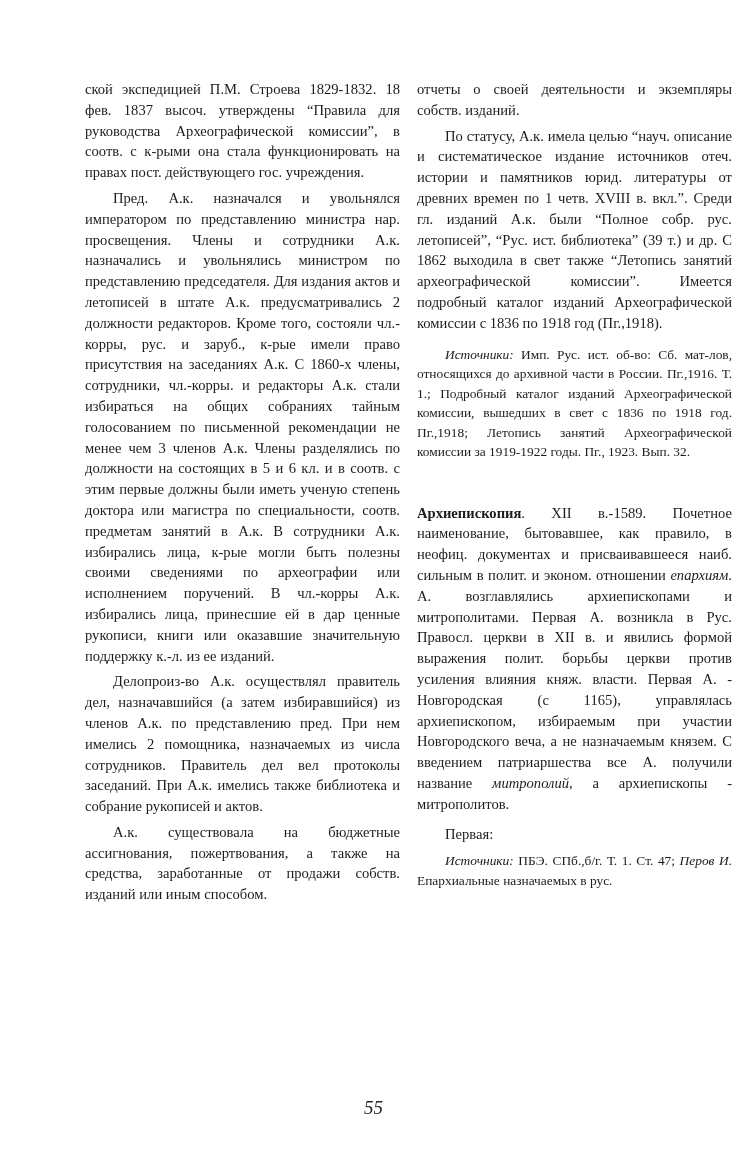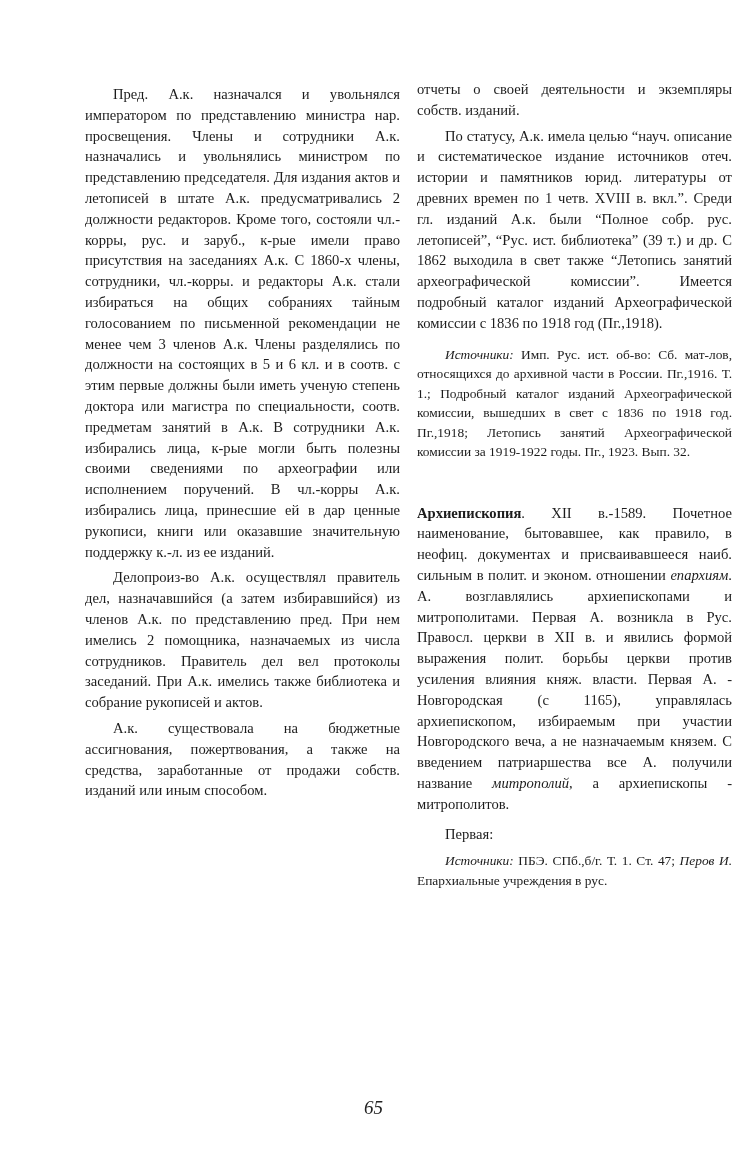--- a/index.html
+++ b/index.html
@@ -19,28 +19,29 @@
   .term { font-weight: bold; }
   em { font-style: italic; }
   .syn-label { text-indent: 28px; margin-top: 9px !important; }
   .syn-term { font-weight: bold; text-indent: 28px; }
   .page-num { position: absolute; left: 364px; top: 1097px; font-style: italic; font-size: 19px; color: #222; }
 </style>
 </head>
 <body>
 
 <div class="col left">
+  <p>ской экспедицией П.М. Строева 1829-1832. 18 фев. 1837 высоч. утверждены “Правила для руководства Археографической комиссии”, в соотв. с к-рыми она стала функционировать на правах пост. действующего гос. учреждения.</p>
   <p class="indent gap">Пред. А.к. назначался и увольнялся императором по представлению министра нар. просвещения. Члены и сотрудники А.к. назначались и увольнялись министром по представлению председателя. Для издания актов и летописей в штате А.к. предусматривались 2 должности редакторов. Кроме того, состояли чл.-корры, рус. и заруб., к-рые имели право присутствия на заседаниях А.к. С 1860-х члены, сотрудники, чл.-корры. и редакторы А.к. стали избираться на общих собраниях тайным голосованием по письменной рекомендации не менее чем 3 членов А.к. Члены разделялись по должности на состоящих в 5 и 6 кл. и в соотв. с этим первые должны были иметь ученую степень доктора или магистра по специальности, соотв. предметам занятий в А.к. В сотрудники А.к. избирались лица, к-рые могли быть полезны своими сведениями по археографии или исполнением поручений. В чл.-корры А.к. избирались лица, принесшие ей в дар ценные рукописи, книги или оказавшие значительную поддержку к.-л. из ее изданий.</p>
   <p class="indent gap">Делопроиз-во А.к. осуществлял правитель дел, назначавшийся (а затем избиравшийся) из членов А.к. по представлению пред. При нем имелись 2 помощника, назначаемых из числа сотрудников. Правитель дел вел протоколы заседаний. При А.к. имелись также библиотека и собрание рукописей и актов.</p>
   <p class="indent gap">А.к. существовала на бюджетные ассигнования, пожертвования, а также на средства, заработанные от продажи собств. изданий или иным способом.</p>
 </div>
 
 <div class="col right">
   <p>отчеты о своей деятельности и экземпляры собств. изданий.</p>
   <p class="indent gap">По статусу, А.к. имела целью “науч. описание и систематическое издание источников отеч. истории и памятников юрид. литературы от древних времен по 1 четв. XVIII в. вкл.”. Среди гл. изданий А.к. были “Полное собр. рус. летописей”, “Рус. ист. библиотека” (39 т.) и др. С 1862 выходила в свет также “Летопись занятий археографической комиссии”. Имеется подробный каталог изданий Археографической комиссии с 1836 по 1918 год (Пг.,1918).</p>
   <p class="sources"><em>Источники:</em><span> Имп. Рус. ист. об-во: Сб. мат-лов, относящихся до архивной части в России. Пг.,1916. Т. 1.; Подробный каталог изданий Археографической комиссии, вышедших в свет с 1836 по 1918 год. Пг.,1918; Летопись занятий Археографической комиссии за 1919-1922 годы. Пг., 1923. Вып. 32.</span></p>
 
   <p class="entry"><span class="term">Архиепископия</span><span>. XII в.-1589. Почетное наименование, бытовавшее, как правило, в неофиц. документах и присваивавшееся наиб. сильным в полит. и эконом. отношении </span><em>епархиям</em><span>. А. возглавлялись архиепископами и митрополитами. Первая А. возникла в Рус. Правосл. церкви в XII в. и явились формой выражения полит. борьбы церкви против усиления влияния княж. власти. Первая А. - Новгородская (с 1165), управлялась архиепископом, избираемым при участии Новгородского веча, а не назначаемым князем. С введением патриаршества все А. получили название </span><em>митрополий</em><span>, а архиепископы - митрополитов.</span></p>
   <p class="syn-label">Первая:</p>
-  <p class="sources" style="margin-top:7px !important"><em>Источники:</em><span> ПБЭ. СПб.,б/г. Т. 1. Ст. 47;</span> <em>Перов И.</em><span> Епархиальные учреждения в рус.</span></p>
+  <p class="sources" style="margin-top:7px !important"><em>Источники:</em><span> ПБЭ. СПб.,б/г. Т. 1. Ст. 47;</span> <em>Перов И.</em><span> Епархиальные назначаемых в рус.</span></p>
 </div>
 
-<div class="page-num">65</div>
+<div class="page-num">55</div>
 
 </body></html>

